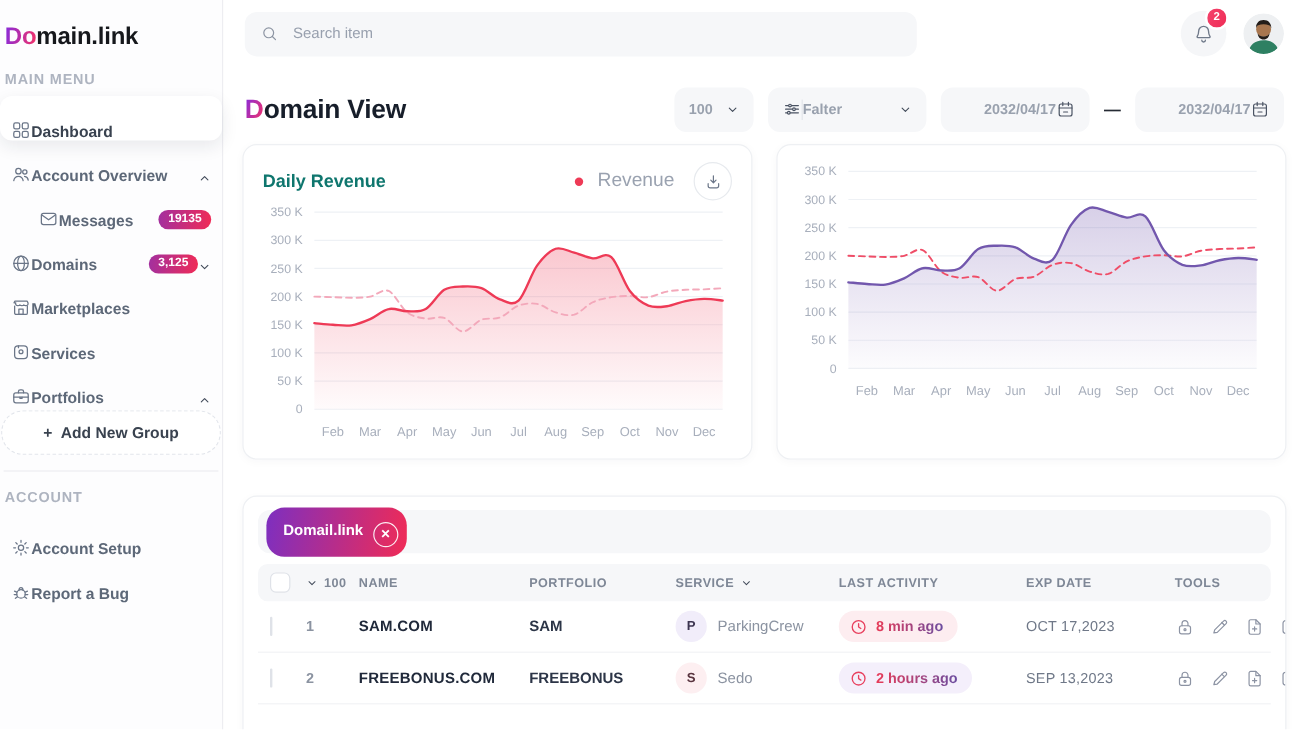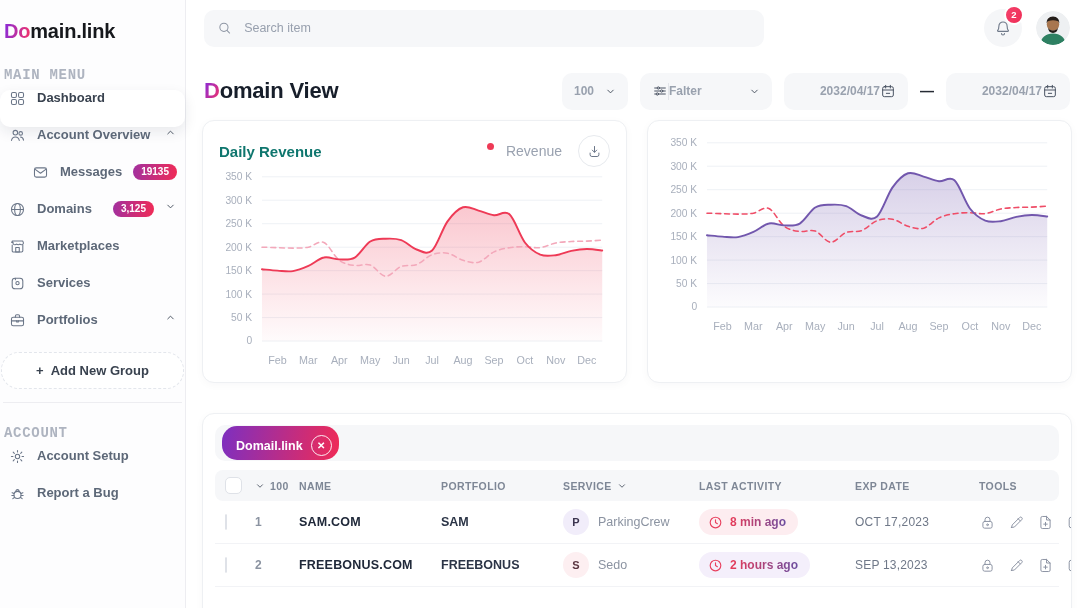--- a/index.html
+++ b/index.html
@@ -2,22 +2,22 @@
 <html><head>
 <meta charset="utf-8">
 <style>
   html,body{margin:0;padding:0;}
   body{width:1088px;height:608px;overflow:hidden;background:#fff;font-family:"Liberation Sans",sans-serif;-webkit-font-smoothing:antialiased;}
   .app{display:flex;width:1088px;height:608px;}
   
   .sidebar{flex:0 0 186px;box-sizing:border-box;width:186px;background:#fdfdfe;border-right:1px solid #ededf1;padding:12px 0 0;}
   .logo{font-size:20px;font-weight:800;color:#16181c;letter-spacing:-.2px;padding:8px 4px 2px;}
   .logo .grad{background:linear-gradient(100deg,#8a2bd8 5%,#f0326b 95%);-webkit-background-clip:text;background-clip:text;color:transparent;}
-  .menu-label{font-size:14px;font-weight:700;color:#aeb4c0;letter-spacing:.7px;margin:22px 4px 7px;font-family:Liberation Mono, monospace;}
-  .mi{display:flex;align-items:flex-start;gap:11px;height:37px;padding:0 9px;border-radius:10px;color:#5d6878;font-size:13px;font-weight:600;cursor:pointer;}
+  .menu-label{font-size:12px;font-weight:700;color:#aeb4c0;letter-spacing:.7px;margin:14px 4px 7px;}
+  .mi{display:flex;align-items:flex-end;height:37px;padding:0 9px;border-radius:10px;color:#5d6878;font-size:13px;font-weight:600;cursor:pointer;}
   .mi .ic{width:17px;height:17px;flex:0 0 17px;stroke:#6b7688;fill:none;stroke-width:1.5;stroke-linecap:round;stroke-linejoin:round;}
   .mi.active{background:#fff;box-shadow:0 5px 14px rgba(25,35,60,.09);color:#39424f;}
   .mi .chev{width:11px;height:11px;stroke:#424b5a;fill:none;stroke-width:2;stroke-linecap:round;stroke-linejoin:round;}
   .right{margin-left:auto;}
   .badge{background:linear-gradient(95deg,#a2309f,#f02b56);color:#fff;font-size:10px;font-weight:700;padding:3px 8px;border-radius:10px;line-height:1;}
   .sub{padding-left:32px;}
   .add-group{margin:3px 1px 3px;height:35px;border:1.5px dashed #e3e6ec;border-radius:18px;display:flex;align-items:center;justify-content:center;gap:7px;font-size:13px;font-weight:600;color:#39424f;background:#fff;cursor:pointer;}
   .divider{height:1px;background:#ededf1;margin:13px 3px;}
   
   .main{flex:1;display:flex;flex-direction:column;min-width:0;}
@@ -45,31 +45,31 @@
   .date-ctl{width:124px;padding:0 12px;justify-content:flex-end;}
   .date-ctl .ic{stroke:#4a5363;}
   .dash{color:#262b34;font-weight:700;font-size:14px;}
   
   .charts-row{display:flex;gap:20px;margin-top:6px;}
   .card{background:#fff;border:1px solid #eef0f3;border-radius:12px;box-shadow:0 2px 8px rgba(20,30,50,.03);box-sizing:border-box;}
   .chart-card{flex:1;min-width:0;padding:12px 14px 4px;}
   .chart-head{display:flex;align-items:center;gap:14px;padding:2px 2px 0;}
   .chart-title{font-size:15px;font-weight:700;color:#0f766e;margin-right:auto;}
   .legend{display:flex;align-items:center;gap:16px;}
-  .legend-item{display:flex;align-items:flex-start;gap:12px;font-size:14px;color:#9aa2b0;}
+  .legend-item{display:flex;align-items:center;gap:12px;font-size:16px;color:#9aa2b0;}
   .dot{width:7px;height:7px;border-radius:50%;}
   .dot-red{background:#ee3a56;}
   .dot-purple{background:#7257ad;}
   .dl-btn{width:30px;height:30px;border:1px solid #e7eaee;border-radius:50%;display:flex;align-items:center;justify-content:center;margin-left:2px;background:#fff;cursor:pointer;}
   .dl-btn .ic{width:15px;height:15px;stroke:#6b7688;fill:none;stroke-width:1.6;stroke-linecap:round;stroke-linejoin:round;}
   .chart-box svg{display:block;width:100%;height:auto;font-family:inherit;}
   
   .table-card{margin-top:30px;padding:11px 12px 0;height:210px;overflow:hidden;}
   .chip-bar{background:#f6f7f9;border-radius:10px;height:36px;display:flex;align-items:center;padding:0 5px;}
-  .chip{background:linear-gradient(100deg,#7d2fc0,#f02b56);height:29px;border-radius:15px;display:inline-flex;align-items:center;gap:8px;padding:5px 7px 0 14px;color:#fff;font-size:12.5px;font-weight:700;margin-left:2px;cursor:pointer;}
+  .chip{background:linear-gradient(100deg,#7d2fc0,#f02b56);height:29px;border-radius:15px;display:inline-flex;gap:8px;padding:12px 7px 0 14px;color:#fff;font-size:12.5px;font-weight:700;margin-left:2px;cursor:pointer;}
   .chip-x{width:19px;height:19px;border:1px solid rgba(255,255,255,.9);border-radius:50%;display:flex;align-items:center;justify-content:center;font-size:10px;font-weight:700;cursor:pointer;}
   .tgrid{display:grid;grid-template-columns:30px 44px 142px 122px 136px 156px 124px 1fr;align-items:center;padding:0 10px;}
   .thead{background:#f6f7f9;border-radius:8px;height:31px;margin-top:9px;font-size:10.5px;font-weight:700;color:#7e8796;letter-spacing:.4px;}
   .thead .hcell{display:flex;align-items:center;gap:5px;}
   .thead .chev{width:10px;height:10px;stroke:#424b5a;fill:none;stroke-width:2;stroke-linecap:round;stroke-linejoin:round;}
   .trow{height:42px;border-bottom:1px solid #f2f3f6;font-size:12.5px;}
   .cb{width:17px;height:17px;border:1.5px solid #dfe2e8;border-radius:5px;background:#fff;box-sizing:border-box;cursor:pointer;}
   .numcell{color:#8b93a1;font-size:12px;font-weight:600;}
   .namecell{font-weight:700;color:#20293a;letter-spacing:.2px;}
   .portcell{font-weight:600;color:#2c3547;}

